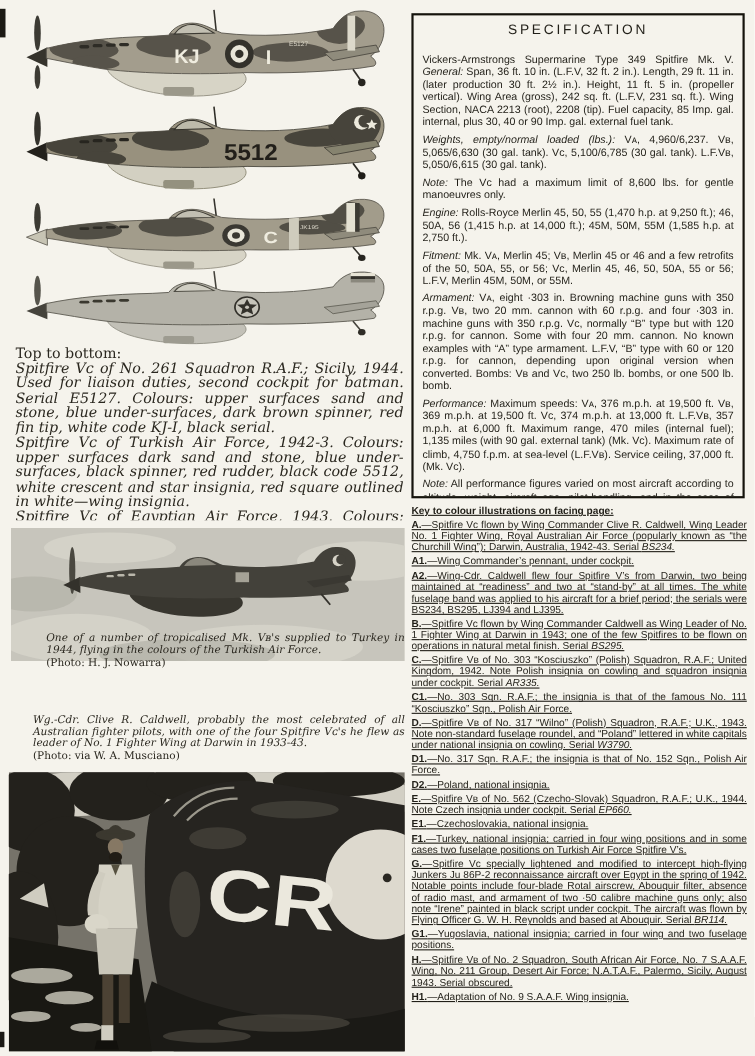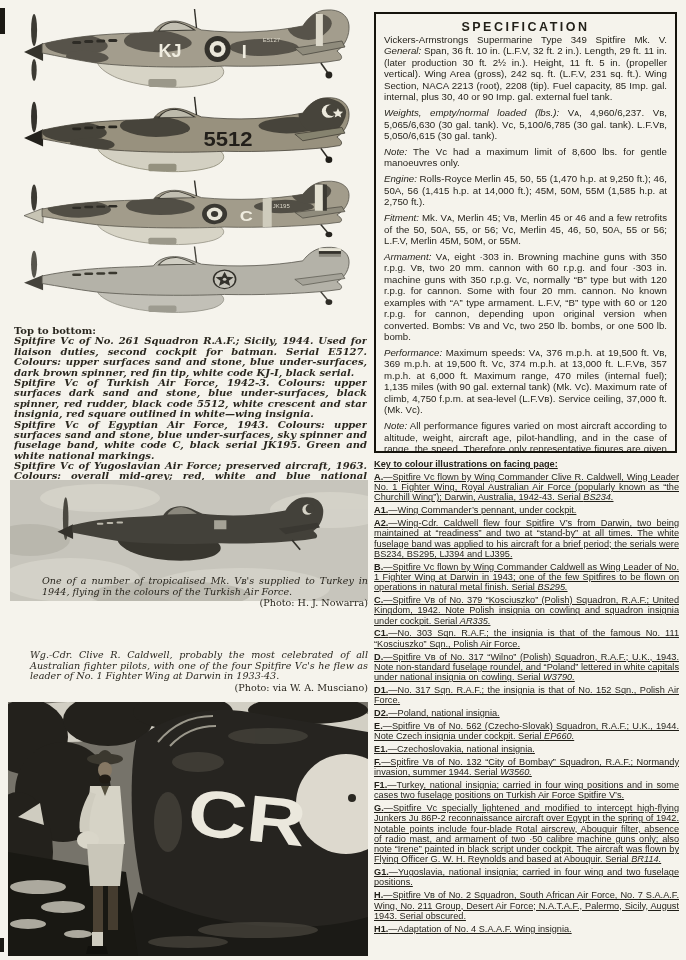--- a/index.html
+++ b/index.html
@@ -1,32 +1,32 @@
 <!DOCTYPE html>
 <html><head>
 <meta charset="utf-8">
 <style>
   html,body{margin:0;padding:0;}
   .page{position:relative;width:686px;height:960px;background:#f5f3ec;overflow:hidden;
         font-family:"Liberation Sans","DejaVu Sans",sans-serif;color:#211f18;}
   
   .profile{position:absolute;left:10px;}
-  .lc-text{position:absolute;left:14px;top:326px;width:353px;height:158px;overflow:hidden;
-           font-family:"DejaVu Serif","DejaVu Sans",serif;font-size:10px;line-height:1.04;
-           text-align:justify;color:#2a271f;font-weight:bold;}
+  .lc-text{position:absolute;left:14px;top:315px;width:353px;height:158px;overflow:hidden;
+           font-family:"DejaVu Serif","DejaVu Sans",serif;font-size:13px;line-height:1.04;
+           text-align:justify;color:#2a271f;}
   .lc-text .roman{font-style:normal;}
   .lc-text p{margin:0;font-style:italic;}
   .photo{position:absolute;display:block;}
   .caption{position:absolute;font-family:"DejaVu Serif","DejaVu Sans",serif;font-style:italic;
            font-size:9.6px;line-height:1.12;text-align:justify;color:#2a271f;}
-  .credit{display:block;text-align:right;font-style:normal;font-size:9.6px;margin-top:1px;}
+  .credit{display:block;text-align:left;font-style:normal;font-size:9.6px;margin-top:1px;}
   
   .spec-box{position:absolute;left:374px;top:12px;width:303px;height:441px;box-sizing:border-box;
             border:2.5px solid #15130c;padding:5px 8px 4px 8px;overflow:hidden;background:#f5f3ec;}
-  .spec-title{text-align:center;font-weight:bold;font-size:12.5px;letter-spacing:2.5px;margin:1px 0 0 0;}
+  .spec-title{text-align:center;font-weight:normal;font-size:12.5px;letter-spacing:2.5px;margin:1px 0 15px 0;}
   .spec-box p{margin:0 0 4.5px 0;font-size:9.7px;line-height:1.18;text-align:justify;}
   .spec-box i{font-style:italic;}
   .key{position:absolute;left:374px;top:459px;width:305px;height:494px;overflow:hidden;}
   .key-heading{font-weight:bold;font-size:10.6px;margin:0 0 4px 0;}
   .key p{margin:0 0 2.5px 0;font-size:9.2px;line-height:1.12;text-align:justify;text-decoration:underline;}
   .key .k{font-weight:bold;}
   .key .ser{font-style:italic;}
   
   .artifact{position:absolute;background:#1b1914;}
   svg{display:block;}
@@ -324,29 +324,28 @@
     <p><i>Performance:</i><span> Maximum speeds:  Vᴀ, 376 m.p.h. at 19,500 ft. Vʙ, 369 m.p.h. at 19,500 ft. Vᴄ, 374 m.p.h. at 13,000 ft. L.F.Vʙ, 357 m.p.h. at 6,000 ft. Maximum range, 470 miles (internal fuel); 1,135 miles (with 90 gal. external tank) (Mk. Vᴄ).  Maximum rate of climb, 4,750 f.p.m. at sea-level (L.F.Vʙ). Service ceiling, 37,000 ft. (Mk. Vᴄ).</span></p>
     <p><i>Note:</i><span> All performance figures varied on most aircraft according to altitude, weight, aircraft age, pilot-handling, and in the case of range, the speed.  Therefore only representative figures are given above.</span></p>
   </div>
 
   <div class="key">
     <p class="key-heading">Key to colour illustrations on facing page:</p>
     <p><span class="k">A.</span><span>—Spitfire Vᴄ flown by Wing Commander Clive R. Caldwell, Wing Leader No. 1 Fighter Wing, Royal Australian Air Force (popularly known as “the Churchill Wing”); Darwin, Australia, 1942-43.  Serial </span><span class="ser">BS234.</span></p>
     <p><span class="k">A1.</span><span>—Wing Commander’s pennant, under cockpit.</span></p>
     <p><span class="k">A2.</span><span>—Wing-Cdr. Caldwell flew four Spitfire V’s from Darwin, two being maintained at “readiness” and two at “stand-by” at all times.  The white fuselage band was applied to his aircraft for a brief period; the serials were BS234, BS295, LJ394 and LJ395.</span></p>
     <p><span class="k">B.</span><span>—Spitfire Vᴄ flown by Wing Commander Caldwell as Wing Leader of No. 1 Fighter Wing at Darwin in 1943; one of the few Spitfires to be flown on operations in natural metal finish.  Serial </span><span class="ser">BS295.</span></p>
-    <p><span class="k">C.</span><span>—Spitfire Vʙ of No. 379 “Kosciuszko” (Polish) Squadron, R.A.F.; United Kingdom, 1942.  Note Polish insignia on cowling and squadron insignia under cockpit.  Serial </span><span class="ser">AR335.</span></p>
+    <p><span class="k">C.</span><span>—Spitfire Vʙ of No. 303 “Kosciuszko” (Polish) Squadron, R.A.F.; United Kingdom, 1942.  Note Polish insignia on cowling and squadron insignia under cockpit.  Serial </span><span class="ser">AR335.</span></p>
     <p><span class="k">C1.</span><span>—No. 303 Sqn. R.A.F.; the insignia is that of the famous No. 111 “Kosciuszko” Sqn., Polish Air Force.</span></p>
     <p><span class="k">D.</span><span>—Spitfire Vʙ of No. 317 “Wilno” (Polish) Squadron, R.A.F.; U.K., 1943.  Note non-standard fuselage roundel, and “Poland” lettered in white capitals under national insignia on cowling.  Serial </span><span class="ser">W3790.</span></p>
     <p><span class="k">D1.</span><span>—No. 317 Sqn. R.A.F.; the insignia is that of No. 152 Sqn., Polish Air Force.</span></p>
     <p><span class="k">D2.</span><span>—Poland, national insignia.</span></p>
     <p><span class="k">E.</span><span>—Spitfire Vʙ of No. 562 (Czecho-Slovak) Squadron, R.A.F.; U.K., 1944. Note Czech insignia under cockpit.  Serial </span><span class="ser">EP660.</span></p>
     <p><span class="k">E1.</span><span>—Czechoslovakia, national insignia.</span></p>
-    <p><span class="k">F.</span><span>—Spitfire Vʙ of No. 132 “City of Bombay” Squadron, R.A.F.; Normandy invasion, summer 1944.  Serial </span><span class="ser">W3560.</span></p>
     <p><span class="k">F1.</span><span>—Turkey, national insignia; carried in four wing positions and in some cases two fuselage positions on Turkish Air Force Spitfire V’s.</span></p>
     <p><span class="k">G.</span><span>—Spitfire Vᴄ specially lightened and modified to intercept high-flying Junkers Ju 86P-2 reconnaissance aircraft over Egypt in the spring of 1942. Notable points include four-blade Rotal airscrew, Abouquir filter, absence of radio mast, and armament of two ·50 calibre machine guns only; also note “Irene” painted in black script under cockpit.  The aircraft was flown by Flying Officer G. W. H. Reynolds and based at Abouquir.  Serial </span><span class="ser">BR114.</span></p>
     <p><span class="k">G1.</span><span>—Yugoslavia, national insignia; carried in four wing and two fuselage positions.</span></p>
     <p><span class="k">H.</span><span>—Spitfire Vʙ of No. 2 Squadron, South African Air Force, No. 7 S.A.A.F. Wing, No. 211 Group, Desert Air Force; N.A.T.A.F., Palermo, Sicily, August 1943.  Serial obscured.</span></p>
-    <p><span class="k">H1.</span><span>—Adaptation of No. 4 S.A.A.F. Wing insignia.</span></p>
+    <p><span class="k">H1.</span><span>—Adaptation of No. 9 S.A.A.F. Wing insignia.</span></p>
 
   </div>
 
 </div>
 
 </body></html>

